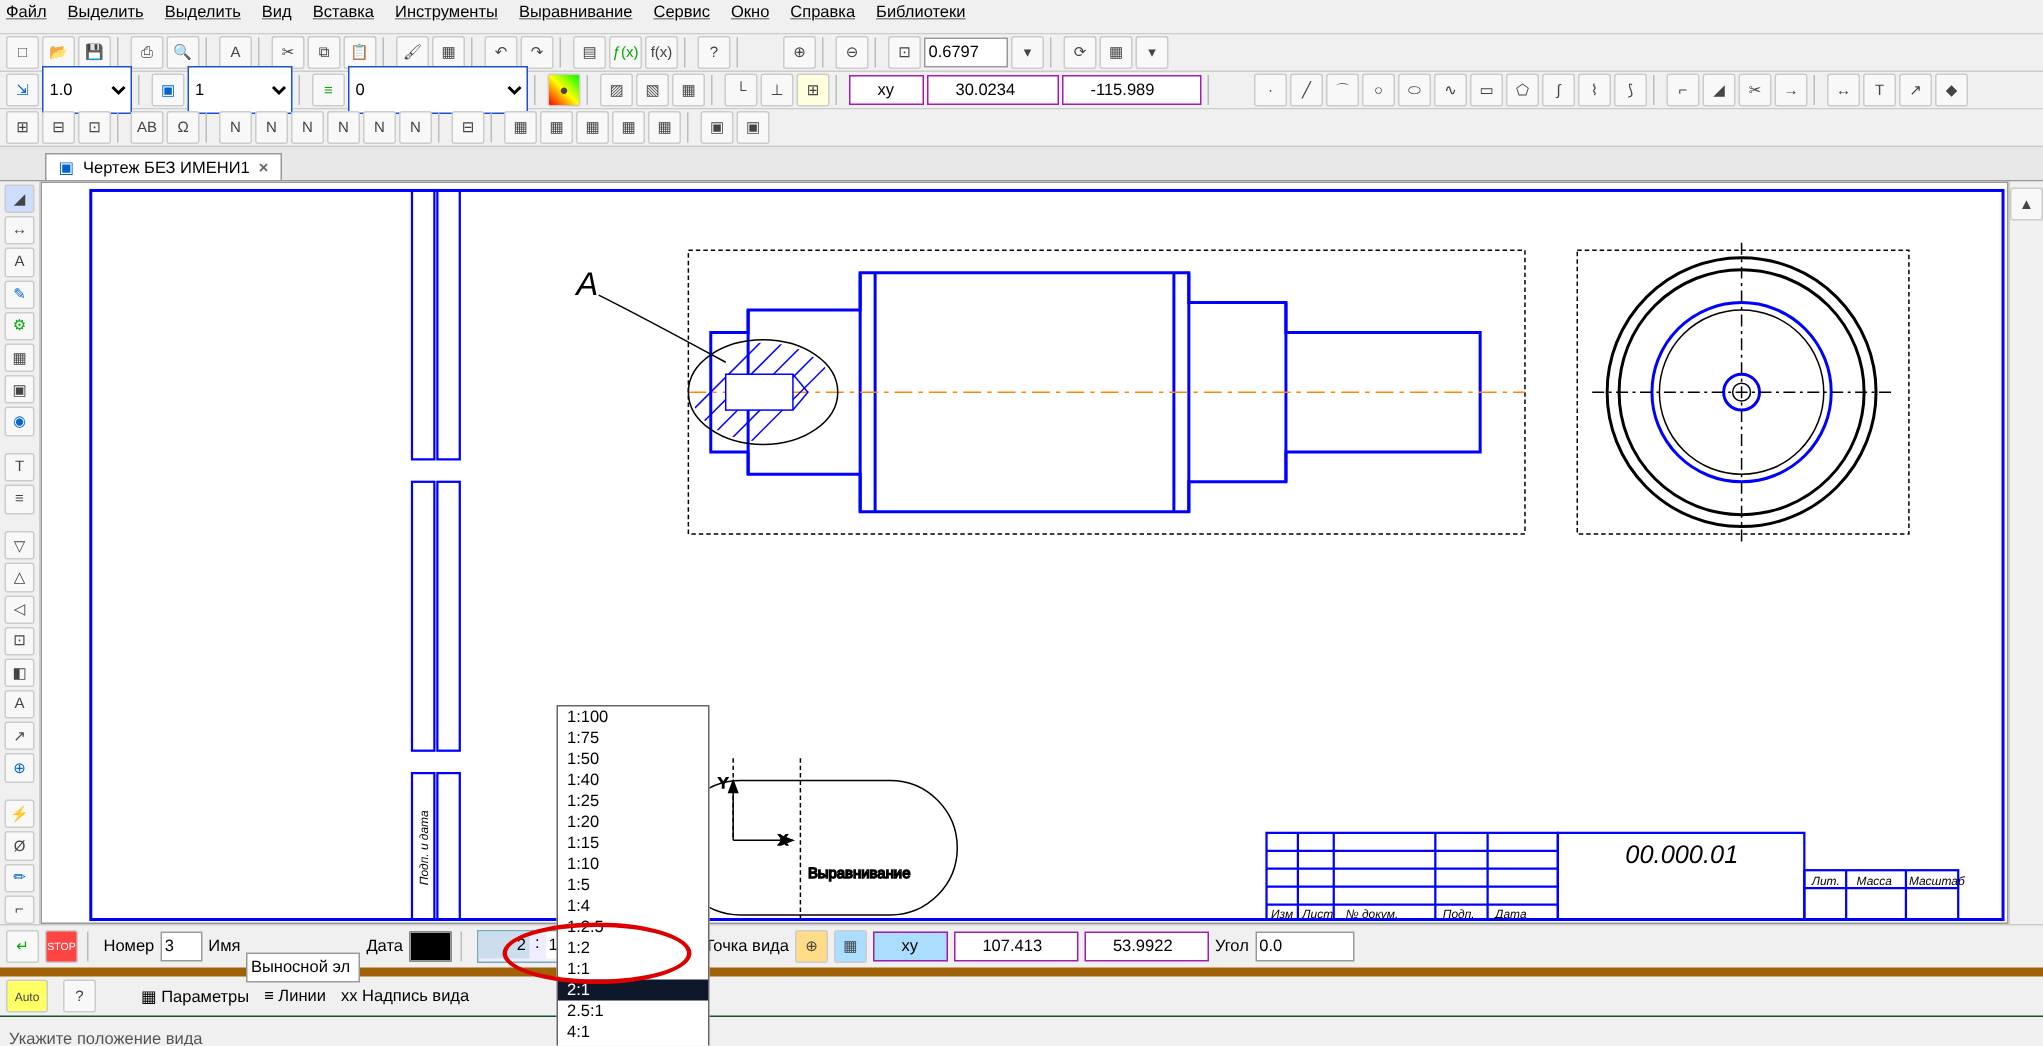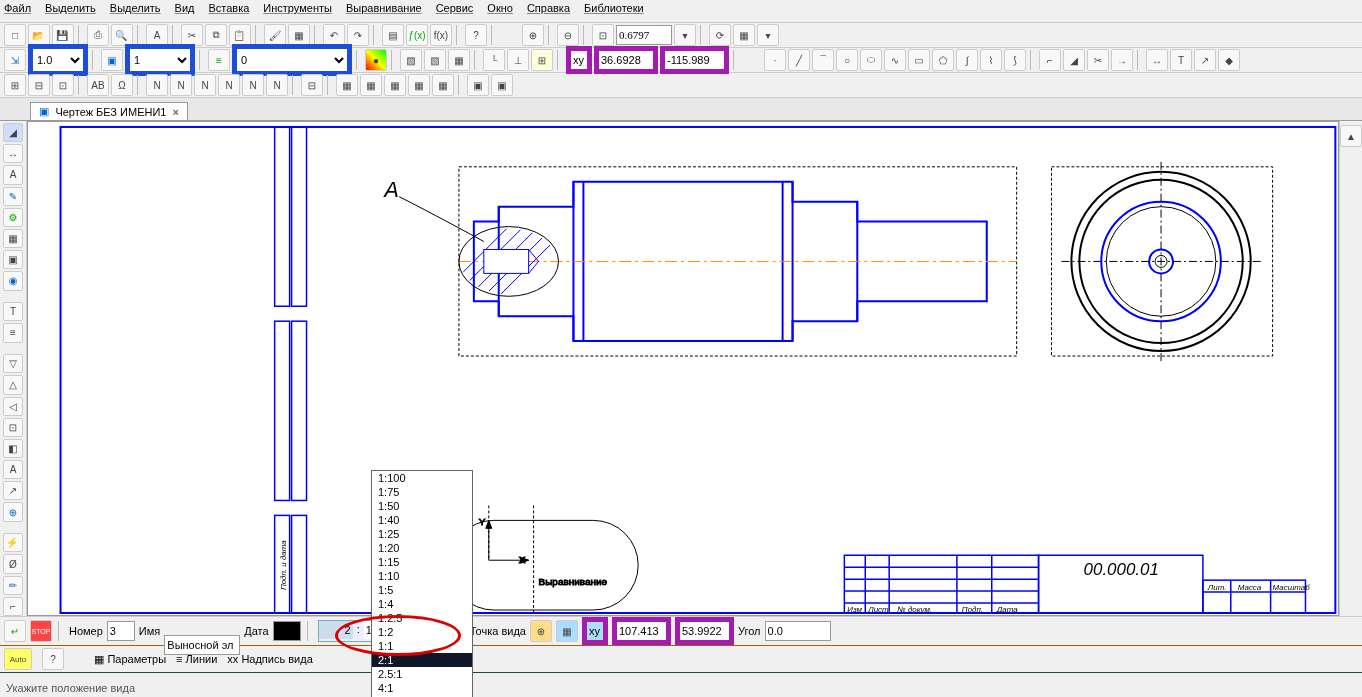--- a/index.html
+++ b/index.html
@@ -2,39 +2,39 @@
 <html><head>
 <meta charset="utf-8">
 <style>
 html,body{margin:0;padding:0;font-family:Tahoma,Arial,sans-serif;font-size:11px;background:#f0f0f0;color:#000;overflow:hidden;width:1362px;height:697px}
 .menubar{background:#f0f0f0;height:18px;padding:2px 4px;border-bottom:1px solid #ccc;display:flex;gap:14px}
 .menubar span{text-decoration:underline;text-decoration-color:#888;cursor:default}
 .toolbar-row{background:#f0f0f0;height:24px;border-bottom:1px solid #ccc;display:flex;align-items:center;padding:0 4px;gap:2px}
 .tb-btn{width:20px;height:20px;border:1px solid #ccc;background:#f8f8f8;display:inline-flex;align-items:center;justify-content:center;font-size:10px;color:#444;border-radius:2px}
 .tb-sep{width:4px;height:20px;border-left:1px solid #bbb;margin:0 2px}
 .tb-input{height:18px;border:1px solid #999;background:#fff;font-size:11px;padding:0 2px}
-.tb-select{height:32px;border:5px solid #1d4ed8;background:#fff;font-size:11px}
+.tb-select{height:32px;border:1px solid #1d4ed8;background:#fff;font-size:11px}
 .tabbar{height:22px;background:#e8e8e8;border-bottom:1px solid #999;display:flex;align-items:flex-end;padding-left:30px}
 .tab{background:#fff;border:1px solid #999;border-bottom:none;padding:2px 8px;font-size:11px;display:flex;align-items:center;gap:6px}
 .tab .close{font-weight:bold;color:#666}
 .main{display:flex;height:495px}
 .leftbar{width:26px;background:#f0f0f0;border-right:1px solid #ccc;display:flex;flex-direction:column;gap:2px;padding-top:2px;align-items:center}
 .leftbar .tb-btn{width:18px;height:18px}
 .canvas{flex:1;background:#fff;position:relative;border:1px solid #999}
 .canvas svg{width:100%;height:100%}
 .rightbar{width:22px;background:#f0f0f0;border-left:1px solid #ccc}
 .scale-popup{position:absolute;left:343px;top:348px;width:100px;background:#fff;border:1px solid #666;font-size:11px;max-height:280px;overflow:hidden}
 .scale-popup div{padding:1px 6px;white-space:nowrap}
 .scale-popup div.sel{background:#0f172a;color:#fff}
 .bottombar{background:#f0f0f0;border-top:1px solid #ccc;padding:2px 4px;display:flex;align-items:center;gap:4px;height:24px}
-.bottombar2{background:#f0f0f0;border-top:1px solid #a16207;padding:2px 4px;display:flex;align-items:center;gap:10px;height:22px}
+.bottombar2{background:#f0f0f0;border-top:6px solid #a16207;padding:2px 4px;display:flex;align-items:center;gap:10px;height:22px}
 .status{background:#f0f0f0;border-top:1px solid #14532d;padding:9px 6px;height:14px;font-size:11px;color:#555}
 .highlight-ring{position:absolute;left:335px;top:615px;width:120px;height:35px;border:3px solid #d00;border-radius:50%;pointer-events:none;z-index:10}
 .lbl{font-size:11px}
-.coord-box{border:5px solid #a21caf;background:#fff;height:18px;padding:0 2px;font-size:11px;display:inline-flex;align-items:center}
+.coord-box{border:1px solid #a21caf;background:#fff;height:18px;padding:0 18px;font-size:11px;display:inline-flex;align-items:center}
 </style>
 </head>
 <body>
 
 <div class="menubar">
   <span>Файл</span>
   <span>Выделить</span>
   <span>Выделить</span>
   <span>Вид</span>
   <span>Вставка</span>
@@ -71,21 +71,21 @@
   <div class="tb-btn">f(x)</div>
   <div class="tb-sep"></div>
   <div class="tb-btn">?</div>
   <div class="tb-sep"></div>
   <div style="width:20px"></div>
   <div class="tb-btn">⊕</div>
   <div class="tb-sep"></div>
   <div class="tb-btn">⊖</div>
   <div class="tb-sep"></div>
   <div class="tb-btn">⊡</div>
-  <input class="tb-input" style="width: 50px; font-family: Liberation Serif, serif;" value="0.6797">
+  <input class="tb-input" style="width: 50px;" value="0.6797">
   <div class="tb-btn">▾</div>
   <div class="tb-sep"></div>
   <div class="tb-btn">⟳</div>
   <div class="tb-btn">▦</div>
   <div class="tb-btn">▾</div>
 </div>
 
 <div class="toolbar-row">
   <div class="tb-btn" style="color:#06c">⇲</div>
   <select class="tb-select" style="width:60px"><option>1.0</option></select>
@@ -100,21 +100,21 @@
   <div class="tb-sep"></div>
   <div class="tb-btn">▨</div>
   <div class="tb-btn">▧</div>
   <div class="tb-btn">▦</div>
   <div class="tb-sep"></div>
   <div class="tb-btn">└</div>
   <div class="tb-btn">⊥</div>
   <div class="tb-btn" style="background:#ffd">⊞</div>
   <div class="tb-sep"></div>
   <div class="coord-box" style="width:12px">xy</div>
-  <div class="coord-box" style="width:50px">36.6928</div>
+  <div class="coord-box" style="width:50px">30.0234</div>
   <div class="coord-box" style="width:55px">-115.989</div>
   <div class="tb-sep"></div>
   <div style="width:20px"></div>
 
   <div class="tb-btn">·</div>
   <div class="tb-btn">╱</div>
   <div class="tb-btn">⌒</div>
   <div class="tb-btn">○</div>
   <div class="tb-btn">⬭</div>
   <div class="tb-btn">∿</div>

